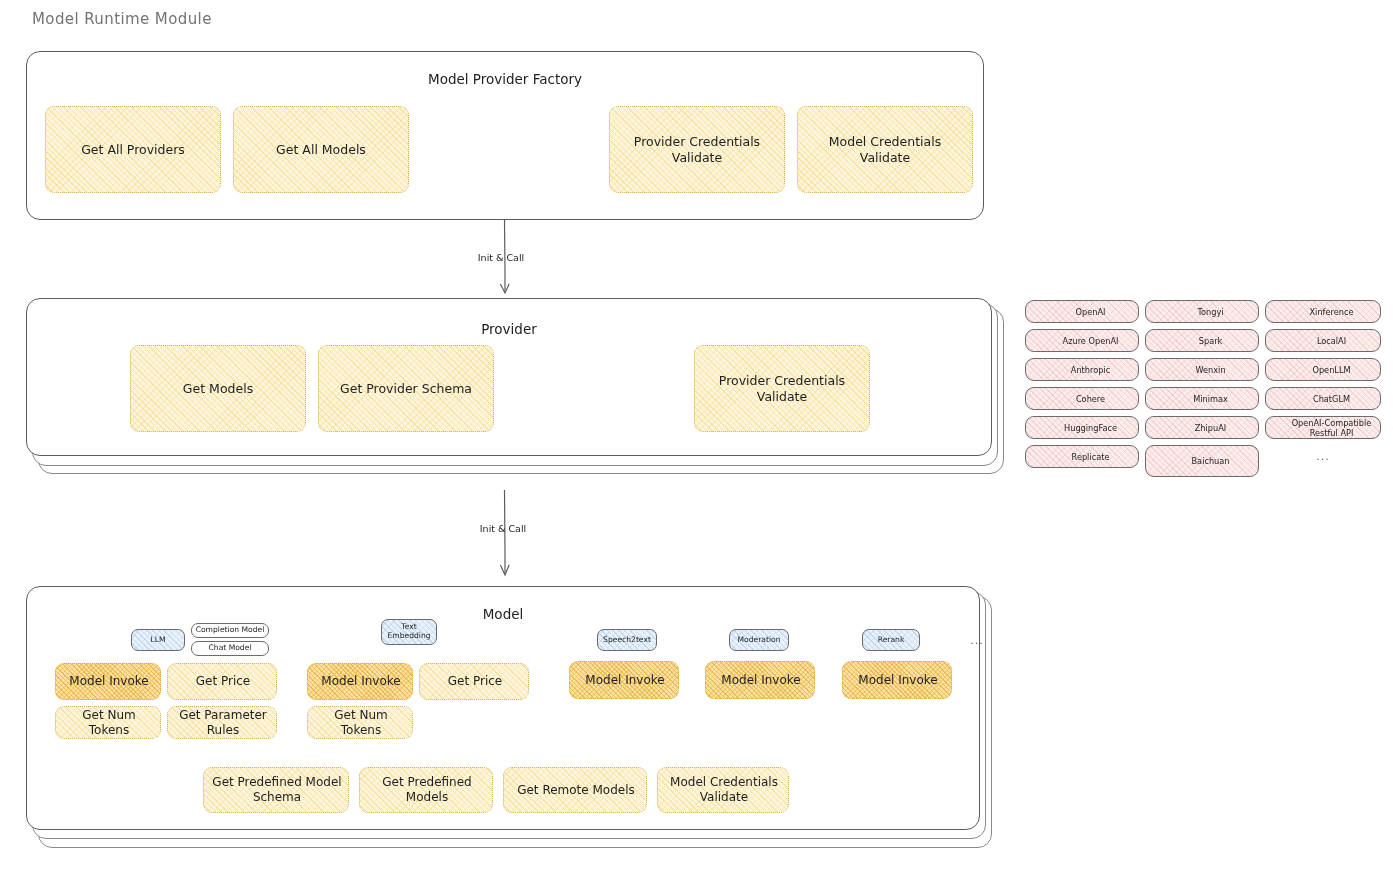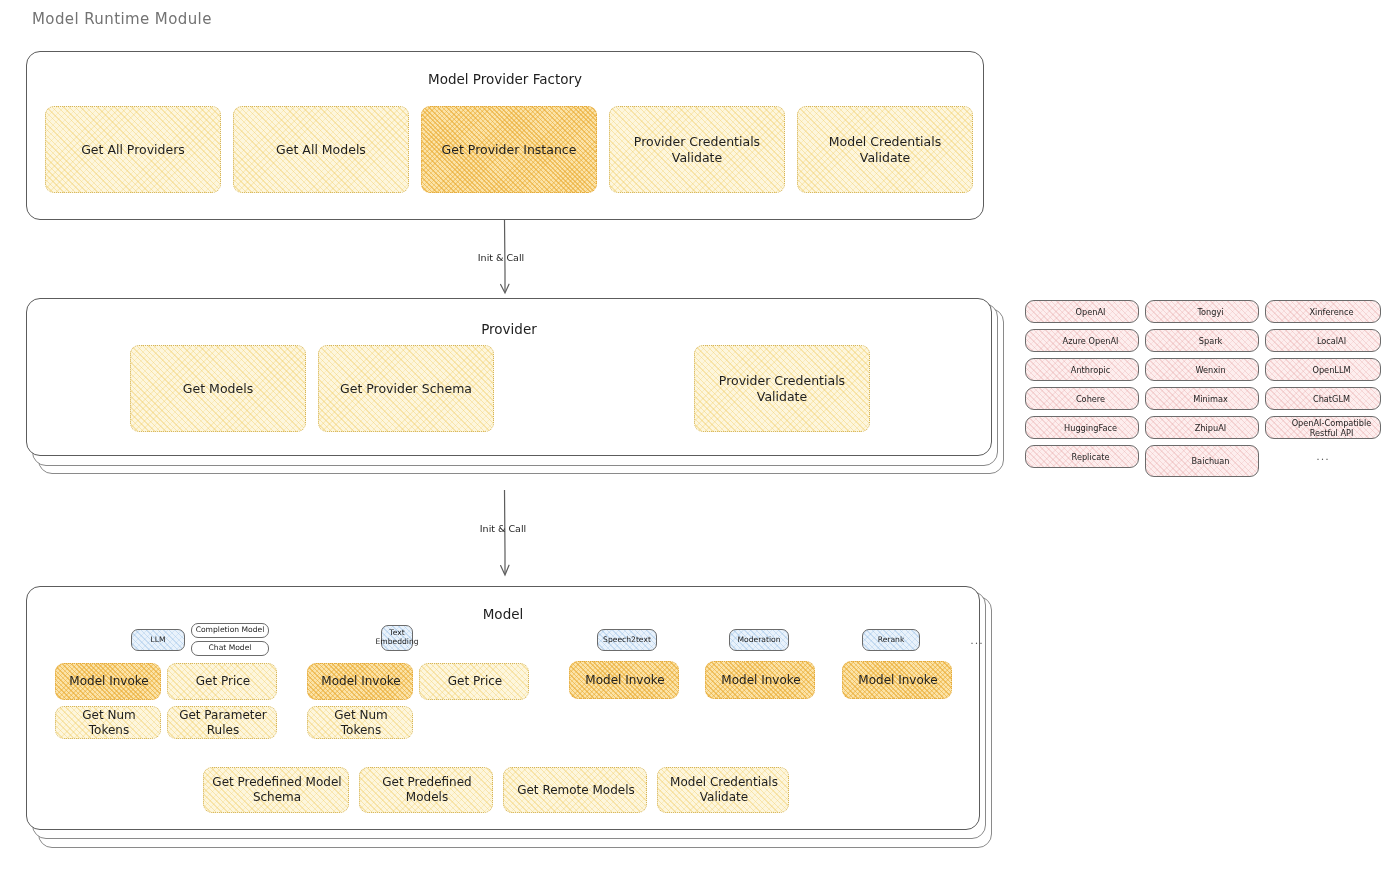--- a/index.html
+++ b/index.html
@@ -91,21 +91,20 @@
 </head>
 <body>
 
 <div class="abs" id="page-title">Model Runtime Module</div>
 
 <div class="abs card" style="left:26px;top:51px;width:958px;height:169px;">
   <div class="card-title" style="top:19px;">Model Provider Factory</div>
 
   <div class="abs mbox" style="left:18px;top:54px;width:176px;height:87px;">Get All Providers</div>
   <div class="abs mbox" style="left:206px;top:54px;width:176px;height:87px;">Get All Models</div>
-  <div class="abs mbox hl" style="left:394px;top:54px;width:176px;height:87px;">Get Provider Instance</div>
   <div class="abs mbox" style="left:582px;top:54px;width:176px;height:87px;">Provider Credentials Validate</div>
   <div class="abs mbox" style="left:770px;top:54px;width:176px;height:87px;">Model Credentials Validate</div>
 </div>
 
 <svg class="arrowsvg" style="left:495px;top:220px;" width="20" height="80" viewBox="0 0 20 80">
   <path d="M9.5 0 L10 52 M10 52 L10 72" stroke="#5c5c5c" stroke-width="1.2" fill="none"></path>
   <path d="M5.6 64.5 L10 73 L14 64.2" stroke="#5c5c5c" stroke-width="1.2" fill="none" stroke-linecap="round"></path>
 </svg>
 <div class="arrow-label" style="left:470px;top:252px;width:62px;">Init &amp; Call</div>
 
@@ -157,21 +156,21 @@
 
   <div class="abs tag" style="left:104px;top:42px;width:54px;height:22px;">LLM</div>
   <div class="abs tag plain" style="left:164px;top:36px;width:78px;height:15px;">Completion Model</div>
   <div class="abs tag plain" style="left:164px;top:54px;width:78px;height:15px;">Chat Model</div>
 
   <div class="abs mbox hl sm" style="left:28px;top:76px;width:106px;height:37px;">Model Invoke</div>
   <div class="abs mbox sm" style="left:140px;top:76px;width:110px;height:37px;">Get Price</div>
   <div class="abs mbox sm" style="left:28px;top:119px;width:106px;height:33px;">Get Num Tokens</div>
   <div class="abs mbox sm" style="left:140px;top:119px;width:110px;height:33px;">Get Parameter Rules</div>
 
-  <div class="abs tag" style="left:354px;top:38px;width:32px;height:26px;">Text Embedding</div>
+  <div class="abs tag" style="left:354px;top:32px;width:56px;height:26px;">Text Embedding</div>
   <div class="abs mbox hl sm" style="left:280px;top:76px;width:106px;height:37px;">Model Invoke</div>
   <div class="abs mbox sm" style="left:392px;top:76px;width:110px;height:37px;">Get Price</div>
   <div class="abs mbox sm" style="left:280px;top:119px;width:106px;height:33px;">Get Num Tokens</div>
 
   <div class="abs tag" style="left:570px;top:42px;width:60px;height:22px;">Speech2text</div>
   <div class="abs mbox hl sm" style="left:542px;top:74px;width:110px;height:38px;">Model Invoke</div>
 
   <div class="abs tag" style="left:702px;top:42px;width:60px;height:22px;">Moderation</div>
   <div class="abs mbox hl sm" style="left:678px;top:74px;width:110px;height:38px;">Model Invoke</div>
 

